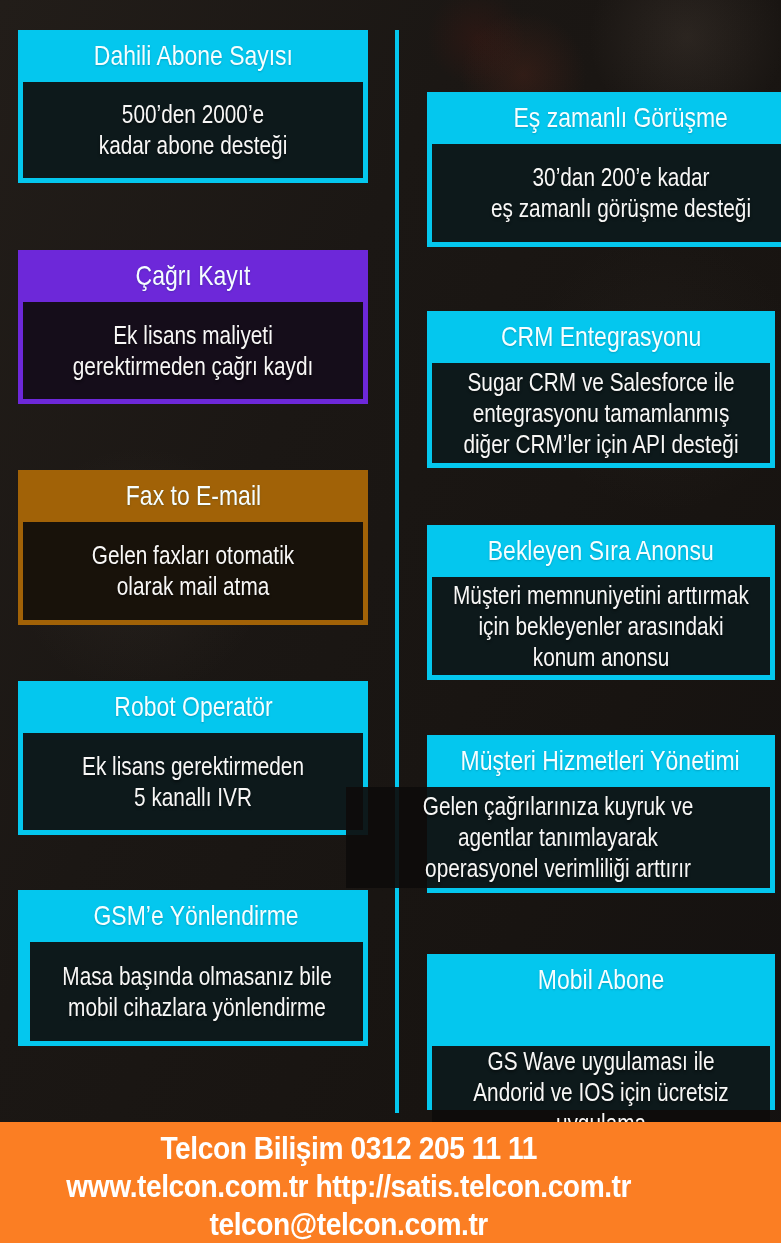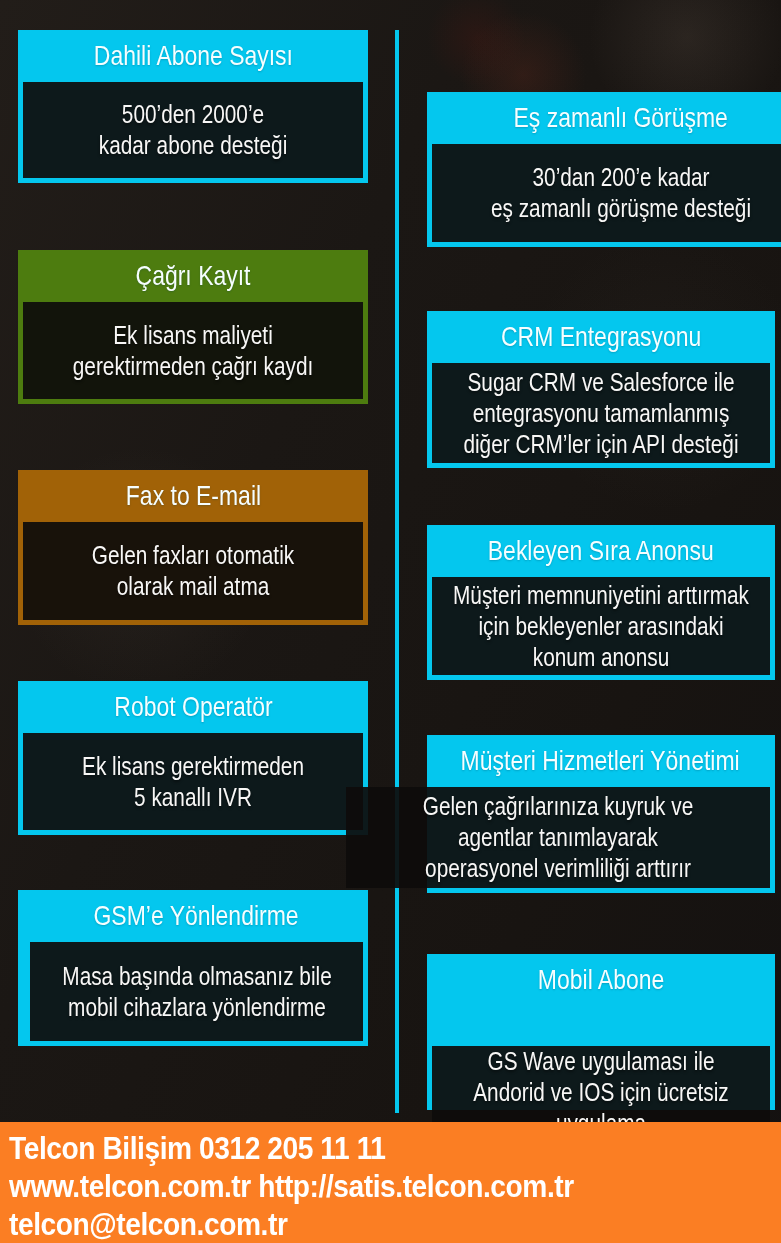--- a/index.html
+++ b/index.html
@@ -60,20 +60,21 @@
     white-space: pre-line;
     transform: scaleX(0.8);
     text-shadow: 0 2px 3px rgba(0,0,0,0.45);
   }
   .footer {
     position: absolute;
     left: 0; top: 1122px;
     width: 781px; height: 121px;
     box-sizing: border-box;
     padding: 7px 0 0 9px;
+    text-align: center;
   }
   .footer-line {
     color: #ffffff;
     font-weight: 700;
     font-size: 32px;
     line-height: 38px;
     letter-spacing: -0.5px;
     white-space: nowrap;
     transform: scaleX(0.88);
     transform-origin: 0 50%;
@@ -100,21 +101,21 @@
 <div class="card l1" style="background: rgb(4, 199, 238);">
   <div class="card-header">
     <div class="card-title">Dahili Abone Sayısı</div>
   </div>
   <div class="card-body">
     <div class="card-text">500’den 2000’e
 kadar abone desteği</div>
   </div>
 </div>
 
-<div class="card l2" style="background: #4d7c0f;">
+<div class="card l2" style="background: #6d28d9;">
   <div class="card-header">
     <div class="card-title">Çağrı Kayıt</div>
   </div>
   <div class="card-body">
     <div class="card-text">Ek lisans maliyeti
 gerektirmeden çağrı kaydı</div>
   </div>
 </div>
 
 <div class="card l3" style="background: #a16207;">

